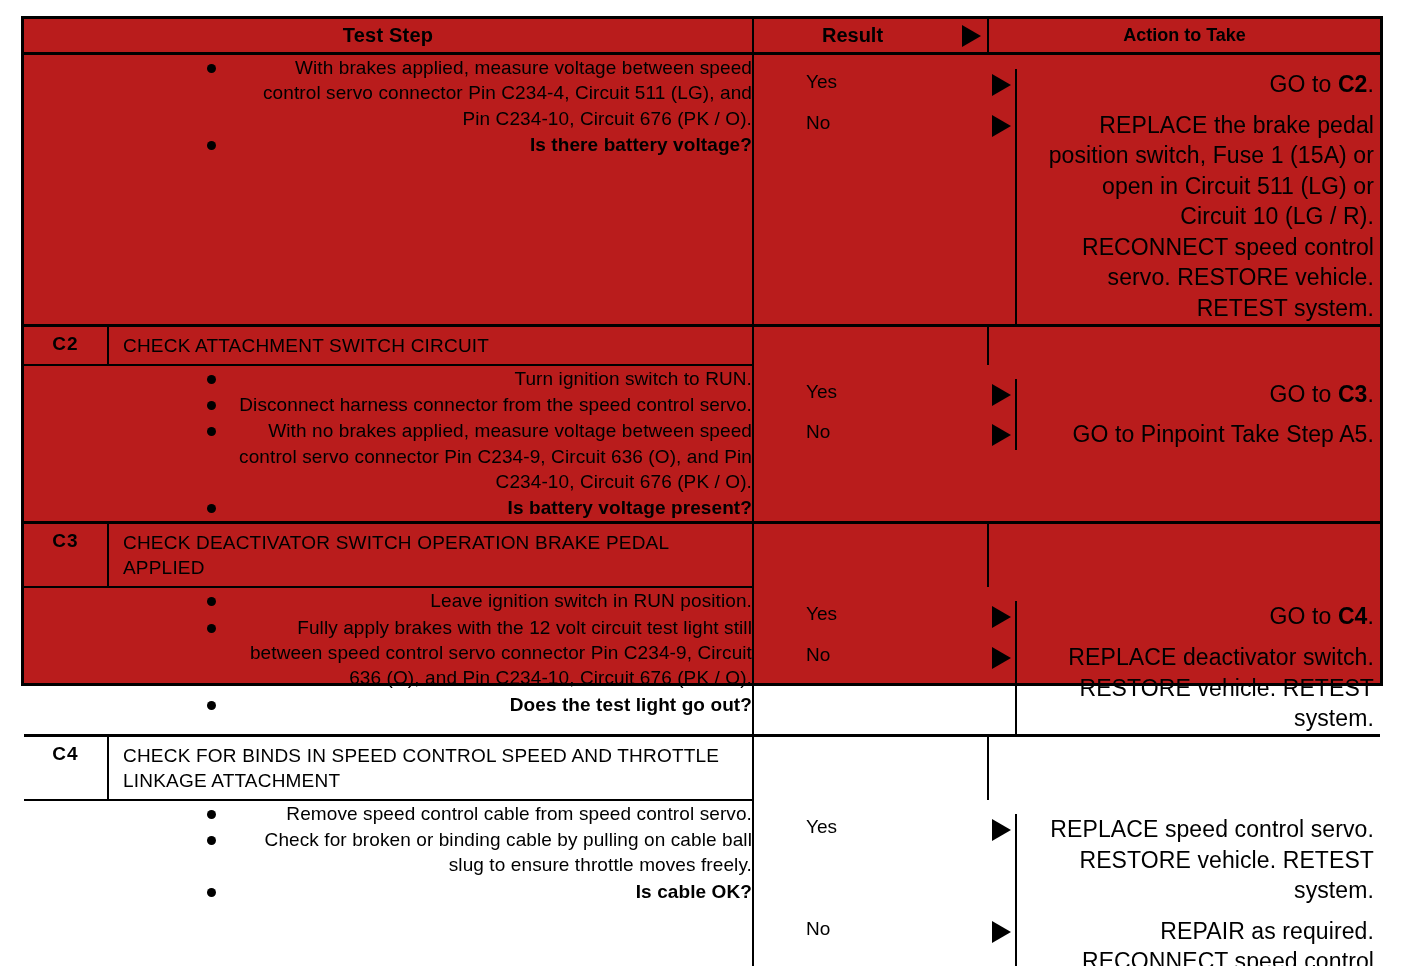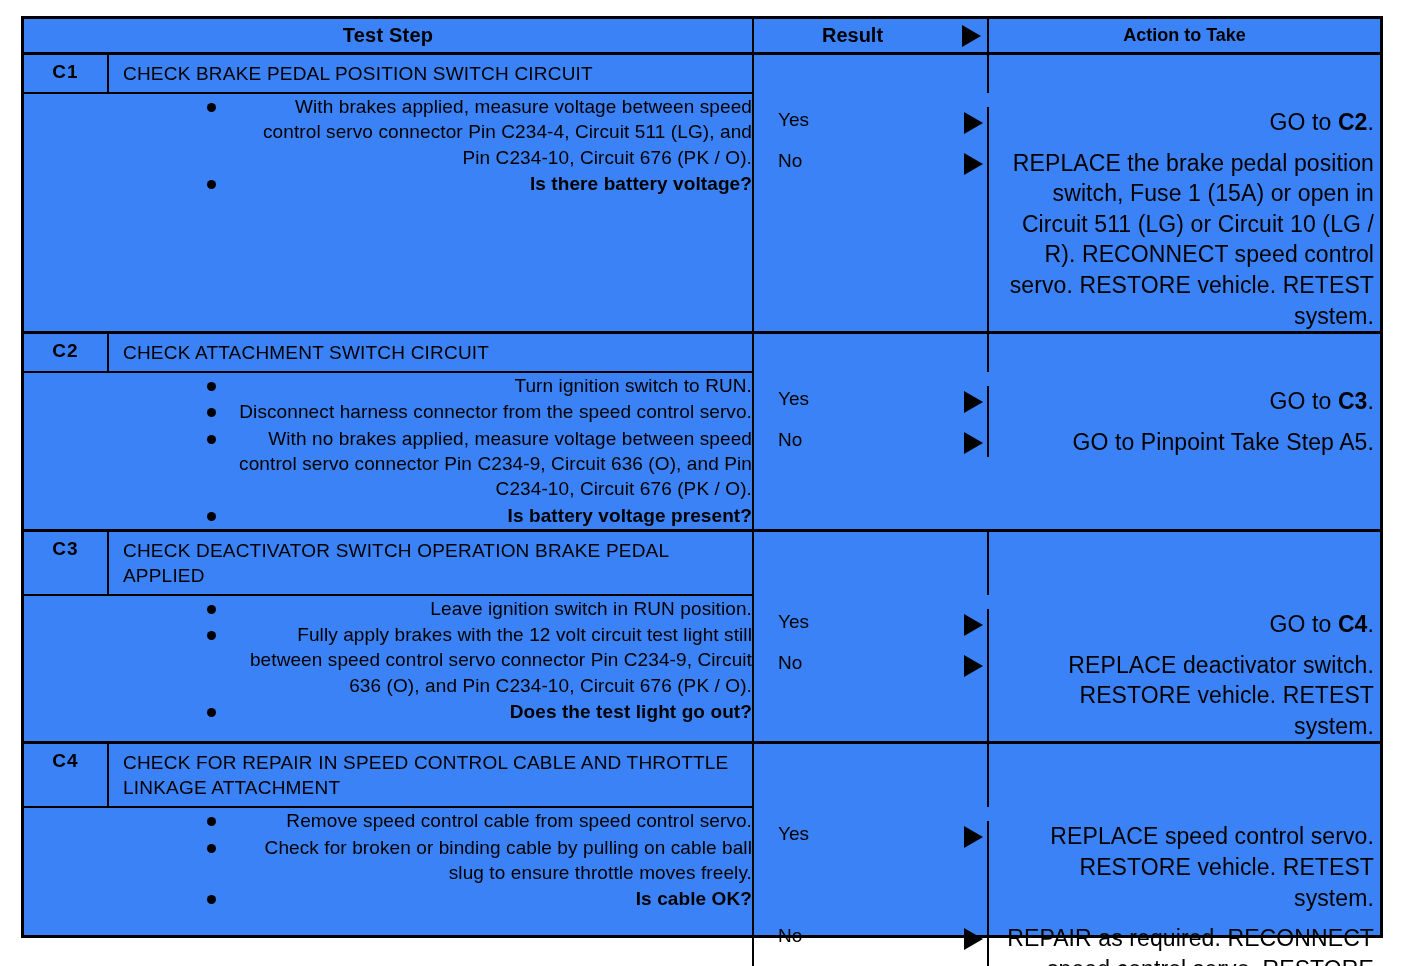--- a/index.html
+++ b/index.html
@@ -14,24 +14,24 @@
     color: #000000;
     position: relative;
     overflow: hidden;
   }
 
   #sheet {
     position: absolute;
     left: 21px;
     top: 16px;
     width: 1362px;
-    height: 922px;
+    height: 670px;
     box-sizing: border-box;
     border: 3px solid #000;
-    background: #3b82f6;
+    background: #b91c1c;
   }
 
   table.pinpoint {
     border-collapse: collapse;
     table-layout: fixed;
     width: 100%;
     height: 100%;
   }
 
   col.c-code   { width: 84px;  }
@@ -145,21 +145,21 @@
     border-radius: 50%;
   }
   ul.bullets li.bold { font-weight: bold; }
 
   
   td.ra-cell {
     padding: 0;
     border-left: 2px solid #000;
     vertical-align: top;
   }
-  .ra-wrap { height: 100%; }
+  .ra-wrap { height: 100%; padding-left: 28px; }
   .ra-row { display: flex; }
   .ra-res {
     flex: 0 0 233px;
     position: relative;
     min-height: 1px;
   }
   .ra-res .yn-text {
     position: absolute;
     left: 24px;
     top: 0;
@@ -201,26 +201,20 @@
       <tr class="header-row">
         <th class="head-step" colspan="2">Test Step</th>
         <th class="head-result">
           <span class="rlabel">Result</span>
           <span class="hdr-arrow"></span>
         </th>
         <th class="head-action">Action to Take</th>
       </tr>
     </thead>
     <tbody id="tbody">
-        <tr class="title-row">
-          <td class="code-cell">C1</td>
-          <td class="title-cell">CHECK BRAKE PEDAL POSITION SWITCH CIRCUIT</td>
-          <td class="result-cell"></td>
-          <td class="action-cell"></td>
-        </tr>
         <tr class="body-row">
           <td class="code-blank"></td>
           <td class="step-cell">
             <ul class="bullets">
               <li class=""><span class="dot"></span>With brakes applied, measure voltage between speed control servo connector Pin C234-4, Circuit 511 (LG), and Pin C234-10, Circuit 676 (PK / O).</li>
               <li class="bold"><span class="dot"></span>Is there battery voltage?</li>
             </ul>
           </td>
           <td class="ra-cell" colspan="2">
             <div class="ra-wrap">
@@ -320,21 +314,21 @@
                   <span class="yn-text">No</span>
                   <span class="tri"></span>
                 </div>
                 <div class="ra-act">REPLACE deactivator switch. RESTORE vehicle. RETEST system.</div>
               </div>
             </div>
           </td>
         </tr>
         <tr class="title-row">
           <td class="code-cell">C4</td>
-          <td class="title-cell">CHECK FOR REPAIR IN SPEED CONTROL CABLE AND THROTTLE LINKAGE ATTACHMENT</td>
+          <td class="title-cell">CHECK FOR BINDS IN SPEED CONTROL SPEED AND THROTTLE LINKAGE ATTACHMENT</td>
           <td class="result-cell"></td>
           <td class="action-cell"></td>
         </tr>
         <tr class="body-row">
           <td class="code-blank"></td>
           <td class="step-cell">
             <ul class="bullets">
               <li class=""><span class="dot"></span>Remove speed control cable from speed control servo.</li>
               <li class=""><span class="dot"></span>Check for broken or binding cable by pulling on cable ball slug to ensure throttle moves freely.</li>
               <li class="bold"><span class="dot"></span>Is cable OK?</li>

